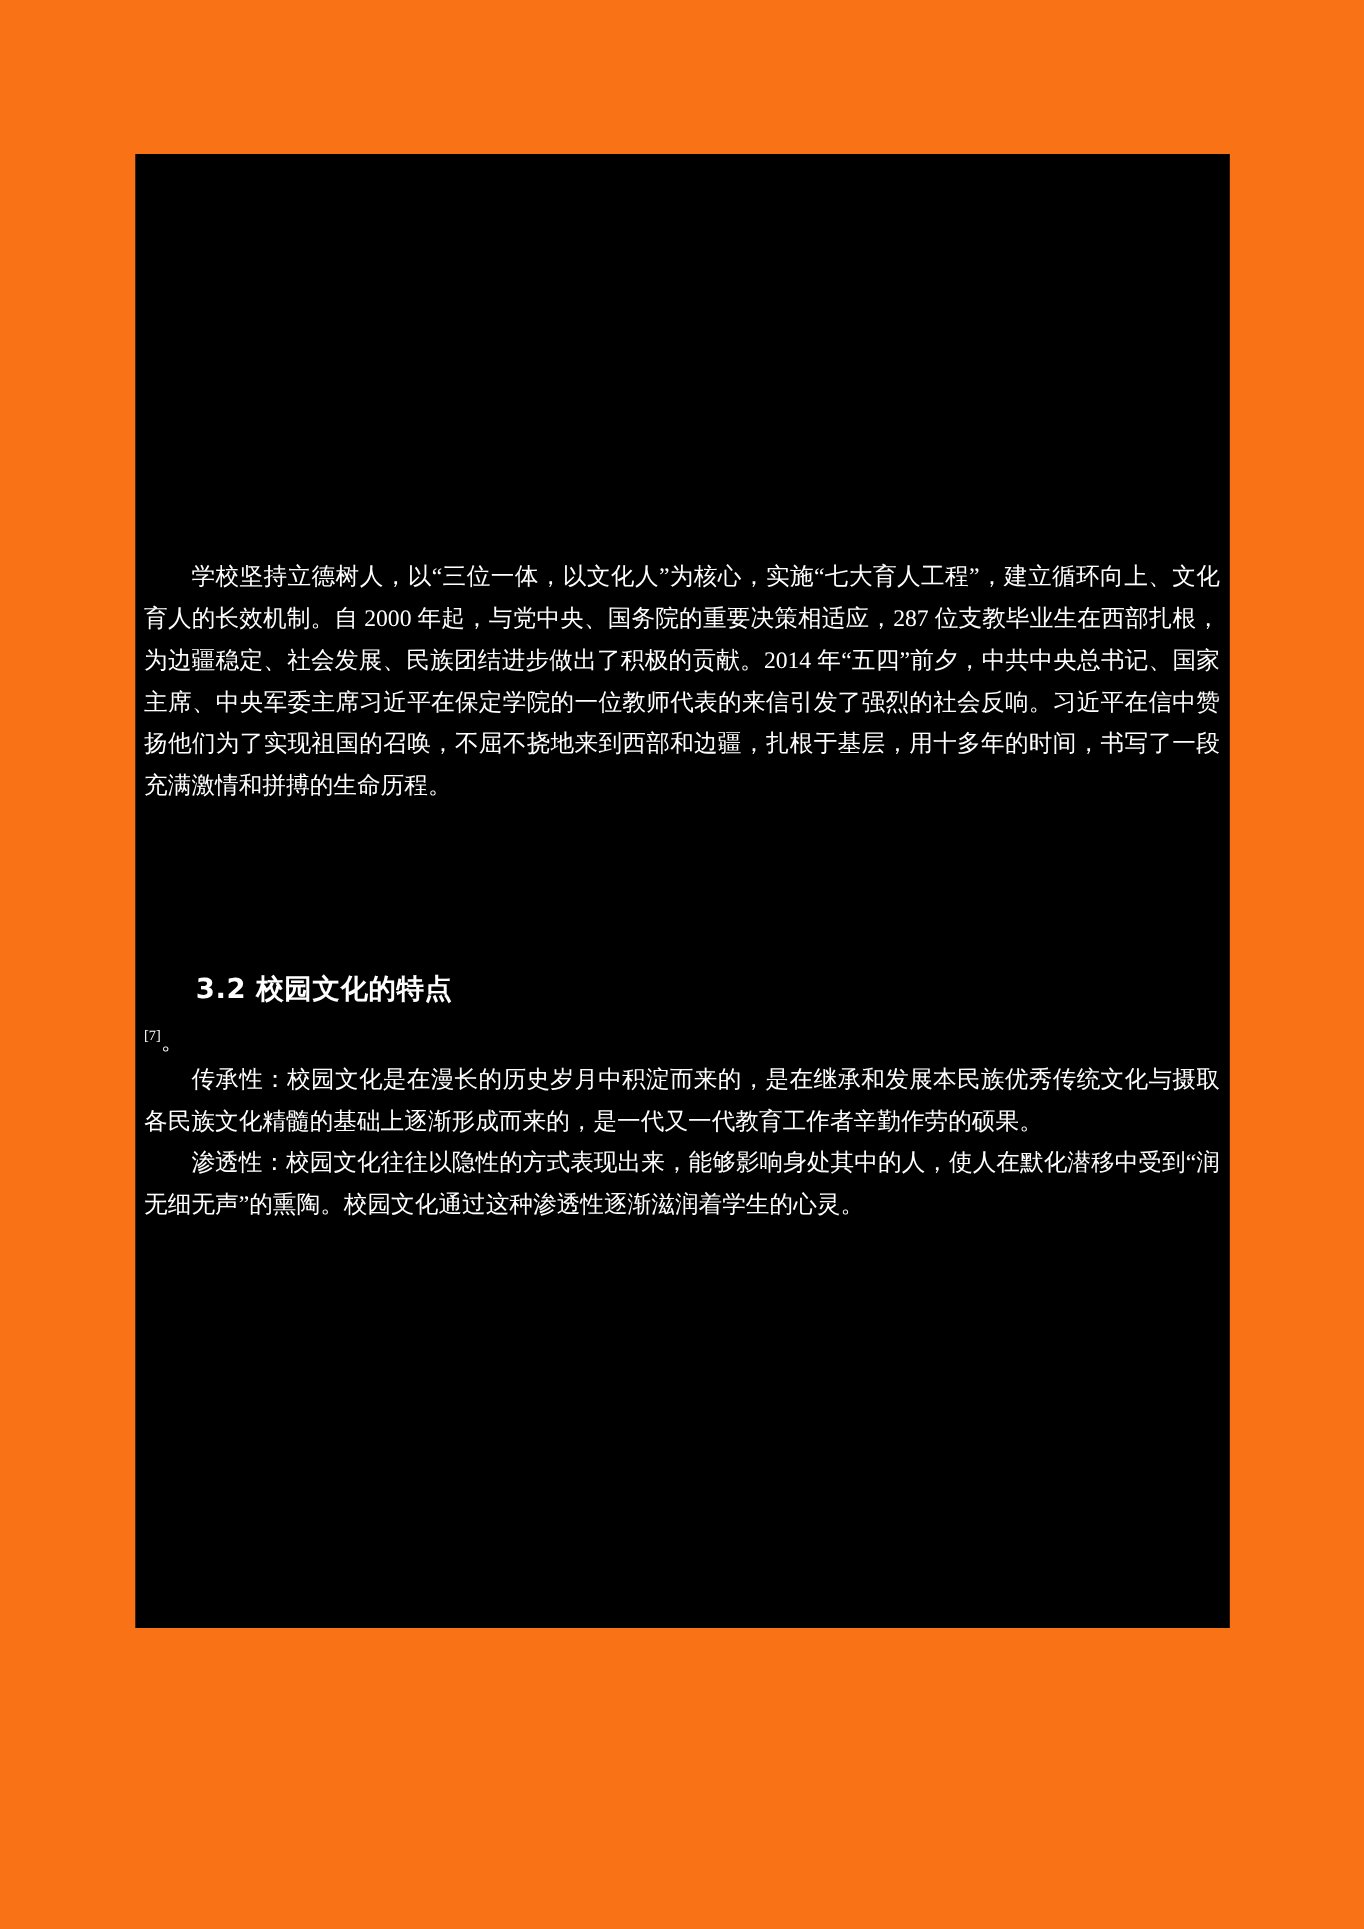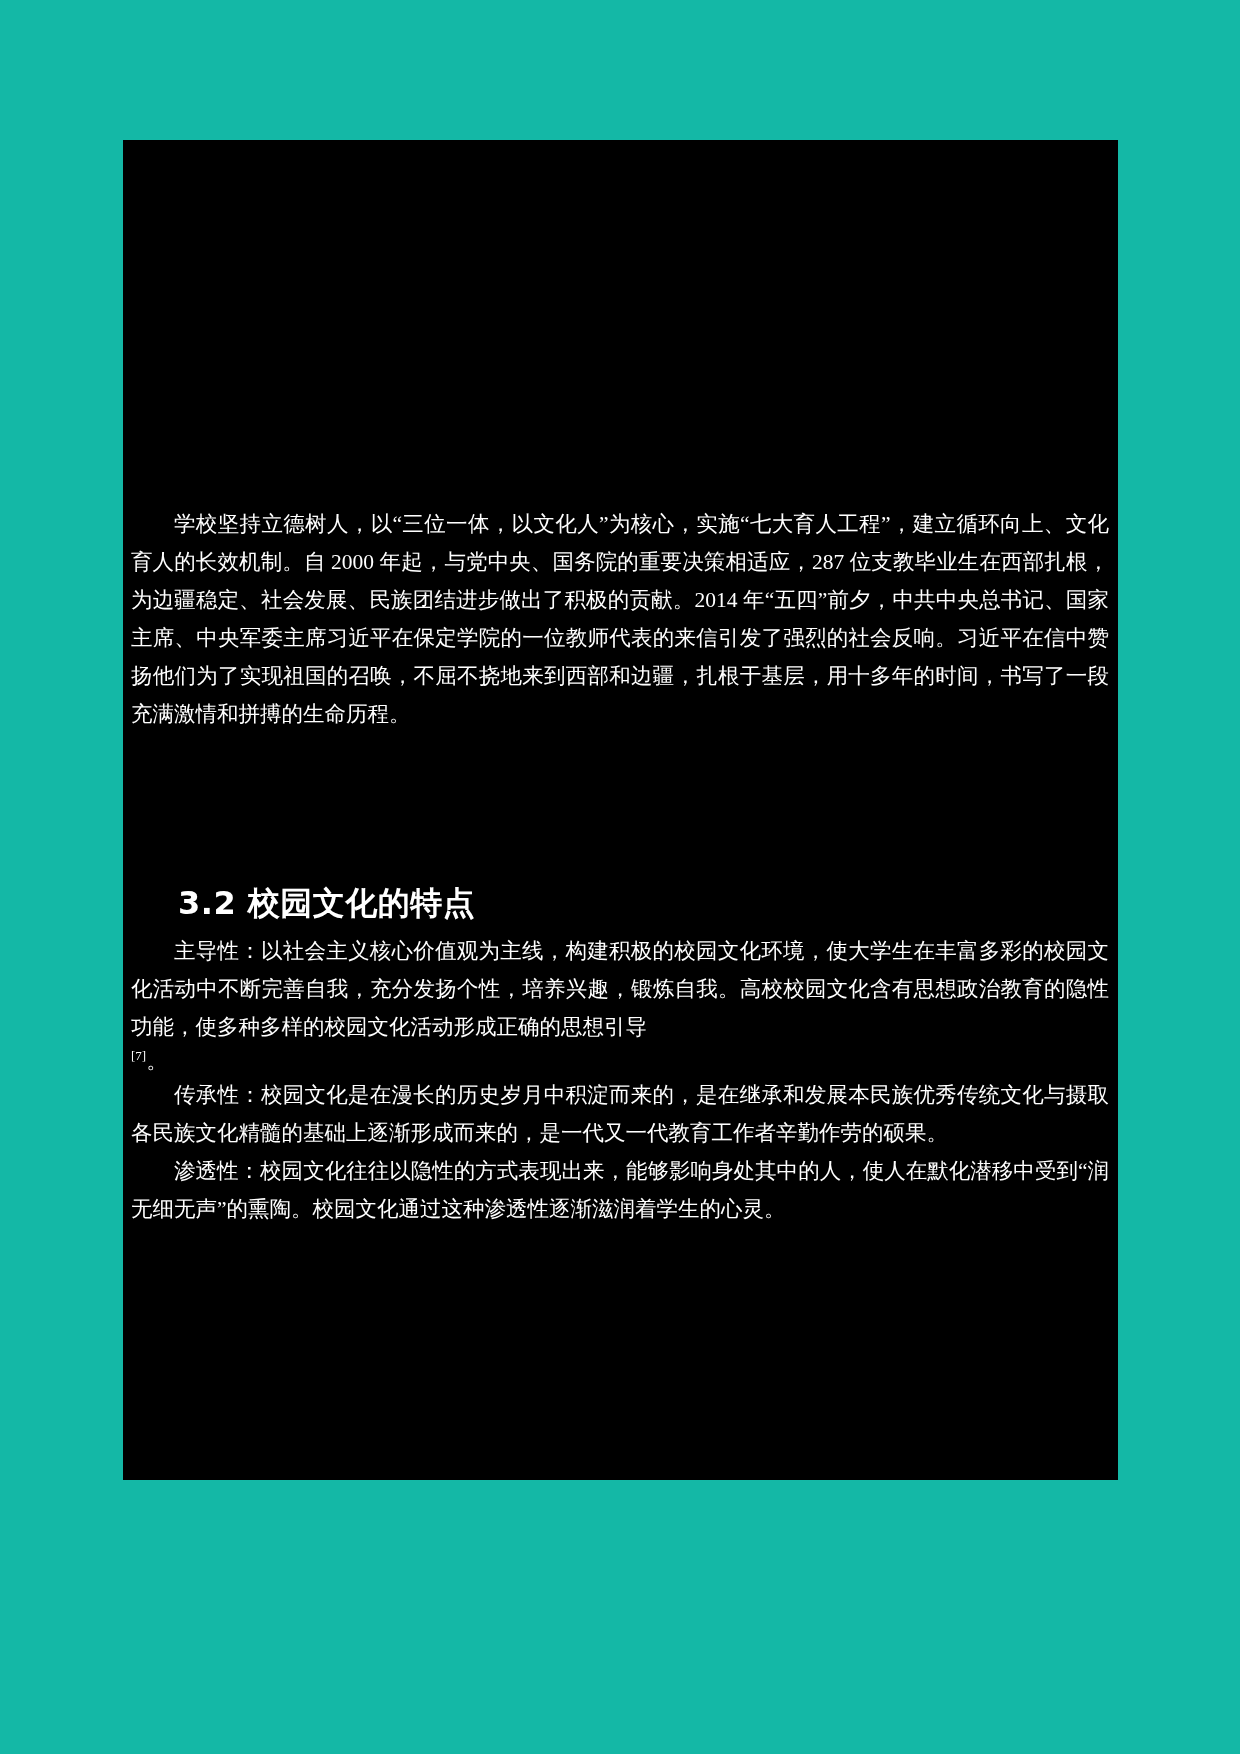--- a/index.html
+++ b/index.html
@@ -4,21 +4,21 @@
 <style>
   html, body {
     margin: 0;
     padding: 0;
     background: #ffffff;
   }
   .page {
     position: relative;
     width: 1240px;
     height: 1754px;
-    background: #14b8a6;
+    background: #f97316;
     font-family: "Liberation Serif", "DejaVu Serif", serif;
     overflow: hidden;
   }
   
   .content-block {
     position: absolute;
     left: 123px;
     top: 140px;
     width: 995px;
     height: 1340px;
@@ -54,21 +54,21 @@
     left: 8px;
     width: 978px;
     top: 365px;
   }
   
   .heading {
     position: absolute;
     left: 55px;
     top: 742px;
     font-family: "DejaVu Sans", "Liberation Sans", sans-serif;
-    font-size: 32px;
+    font-size: 25px;
     font-weight: bold;
     color: #ffffff;
     letter-spacing: 0.5px;
   }
   
   .para-block-2 {
     position: absolute;
     left: 8px;
     width: 978px;
     top: 792px;
@@ -92,23 +92,20 @@
 
   <div class="content-block">
 
     <div class="body-text para-block-1">
       <p class="para">学校坚持立德树人，以“三位一体，以文化人”为核心，实施“七大育人工程”，建立循环向上、文化育人的长效机制。自 2000 年起，与党中央、国务院的重要决策相适应，287 位支教毕业生在西部扎根，为边疆稳定、社会发展、民族团结进步做出了积极的贡献。2014 年“五四”前夕，中共中央总书记、国家主席、中央军委主席习近平在保定学院的一位教师代表的来信引发了强烈的社会反响。习近平在信中赞扬他们为了实现祖国的召唤，不屈不挠地来到西部和边疆，扎根于基层，用十多年的时间，书写了一段充满激情和拼搏的生命历程。</p>
     </div>
 
     <div class="heading">3.2  校园文化的特点</div>
 
     <div class="body-text para-block-2">
-      <p class="para">
-        <span>主导性：以社会主义核心价值观为主线，构建积极的校园文化环境，使大学生在丰富多彩的校园文化活动中不断完善自我，充分发扬个性，培养兴趣，锻炼自我。高校校园文化含有思想政治教育的隐性功能，使多种多样的校园文化活动形成正确的思想引导</span>
-      </p>
       <p class="para sup-line">
         <span class="footnote-ref">[7]</span><span>。</span>
       </p>
       <p class="para">传承性：校园文化是在漫长的历史岁月中积淀而来的，是在继承和发展本民族优秀传统文化与摄取各民族文化精髓的基础上逐渐形成而来的，是一代又一代教育工作者辛勤作劳的硕果。</p>
       <p class="para">渗透性：校园文化往往以隐性的方式表现出来，能够影响身处其中的人，使人在默化潜移中受到“润无细无声”的熏陶。校园文化通过这种渗透性逐渐滋润着学生的心灵。</p>
     </div>
 
   </div>
 
 </div>

